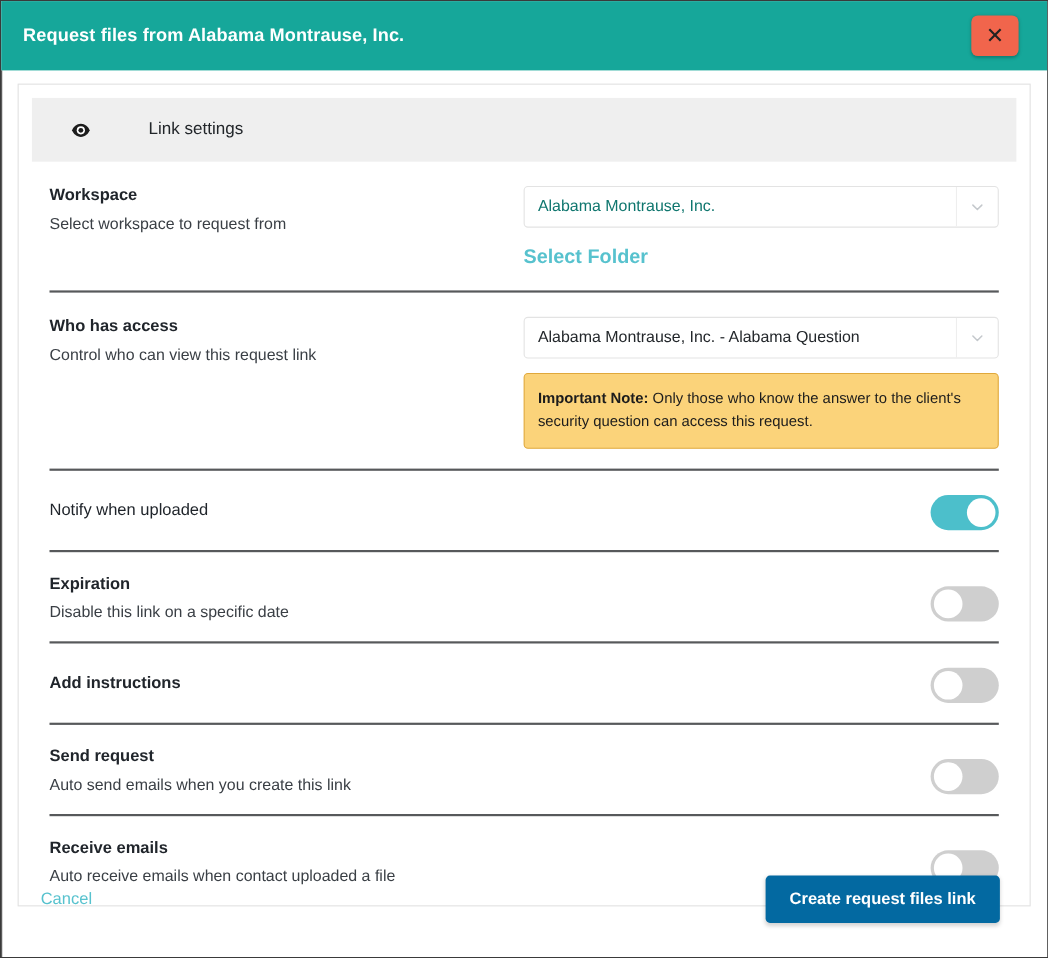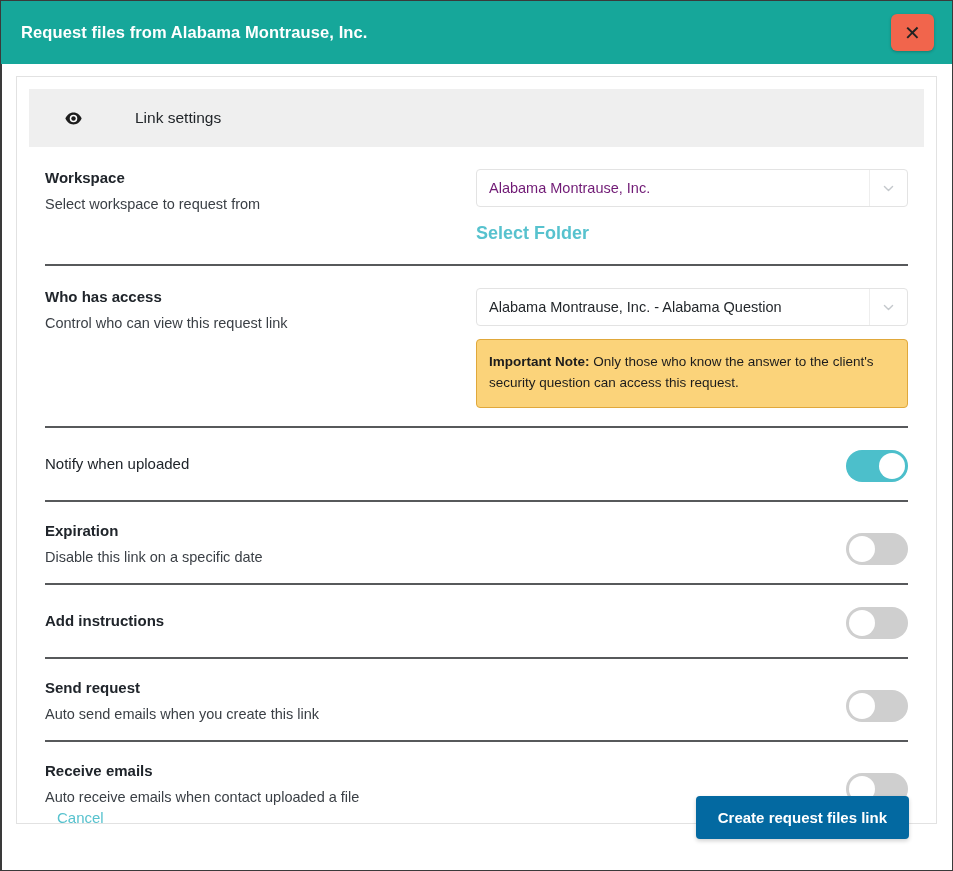--- a/index.html
+++ b/index.html
@@ -18,21 +18,21 @@
     overflow: hidden;
   }
 
   
   .titlebar {
     height: 63px;
     background: #16a79a;
     display: flex;
     align-items: center;
     justify-content: space-between;
-    padding: 0 18px 0 20px;
+    padding: 0 26px 0 20px;
     position: relative;
   }
   .titlebar-text {
     color: #ffffff;
     font-size: 16.5px;
     font-weight: bold;
     letter-spacing: .1px;
   }
   .close-btn {
     width: 43px;
@@ -123,21 +123,21 @@
     padding: 0 0 0 12px;
     cursor: pointer;
   }
   .select-value {
     font-size: 14.5px;
     color: #23272b;
     white-space: nowrap;
     overflow: hidden;
     text-overflow: ellipsis;
   }
-  .select-value.muted { color: #701a75; }
+  .select-value.muted { color: #0f766e; }
   .select-arrow {
     position: absolute;
     right: 0;
     top: 0;
     bottom: 0;
     width: 38px;
     border-left: 1px solid #eeeeee;
     display: flex;
     align-items: center;
     justify-content: center;
@@ -198,21 +198,21 @@
     align-items: flex-end;
     justify-content: space-between;
     padding: 18px 0 18px 0;
     min-height: 72px;
   }
   .toggle-row .texts { padding-top: 2px; }
 
   
   .footer {
     position: absolute;
-    left: 28px;
+    left: 8px;
     right: 15px;
     bottom: 15px;
     height: 76px;
     display: flex;
     align-items: center;
     justify-content: space-between;
     padding: 0 28px;
   }
   .cancel-link {
     color: #57c2ce;

